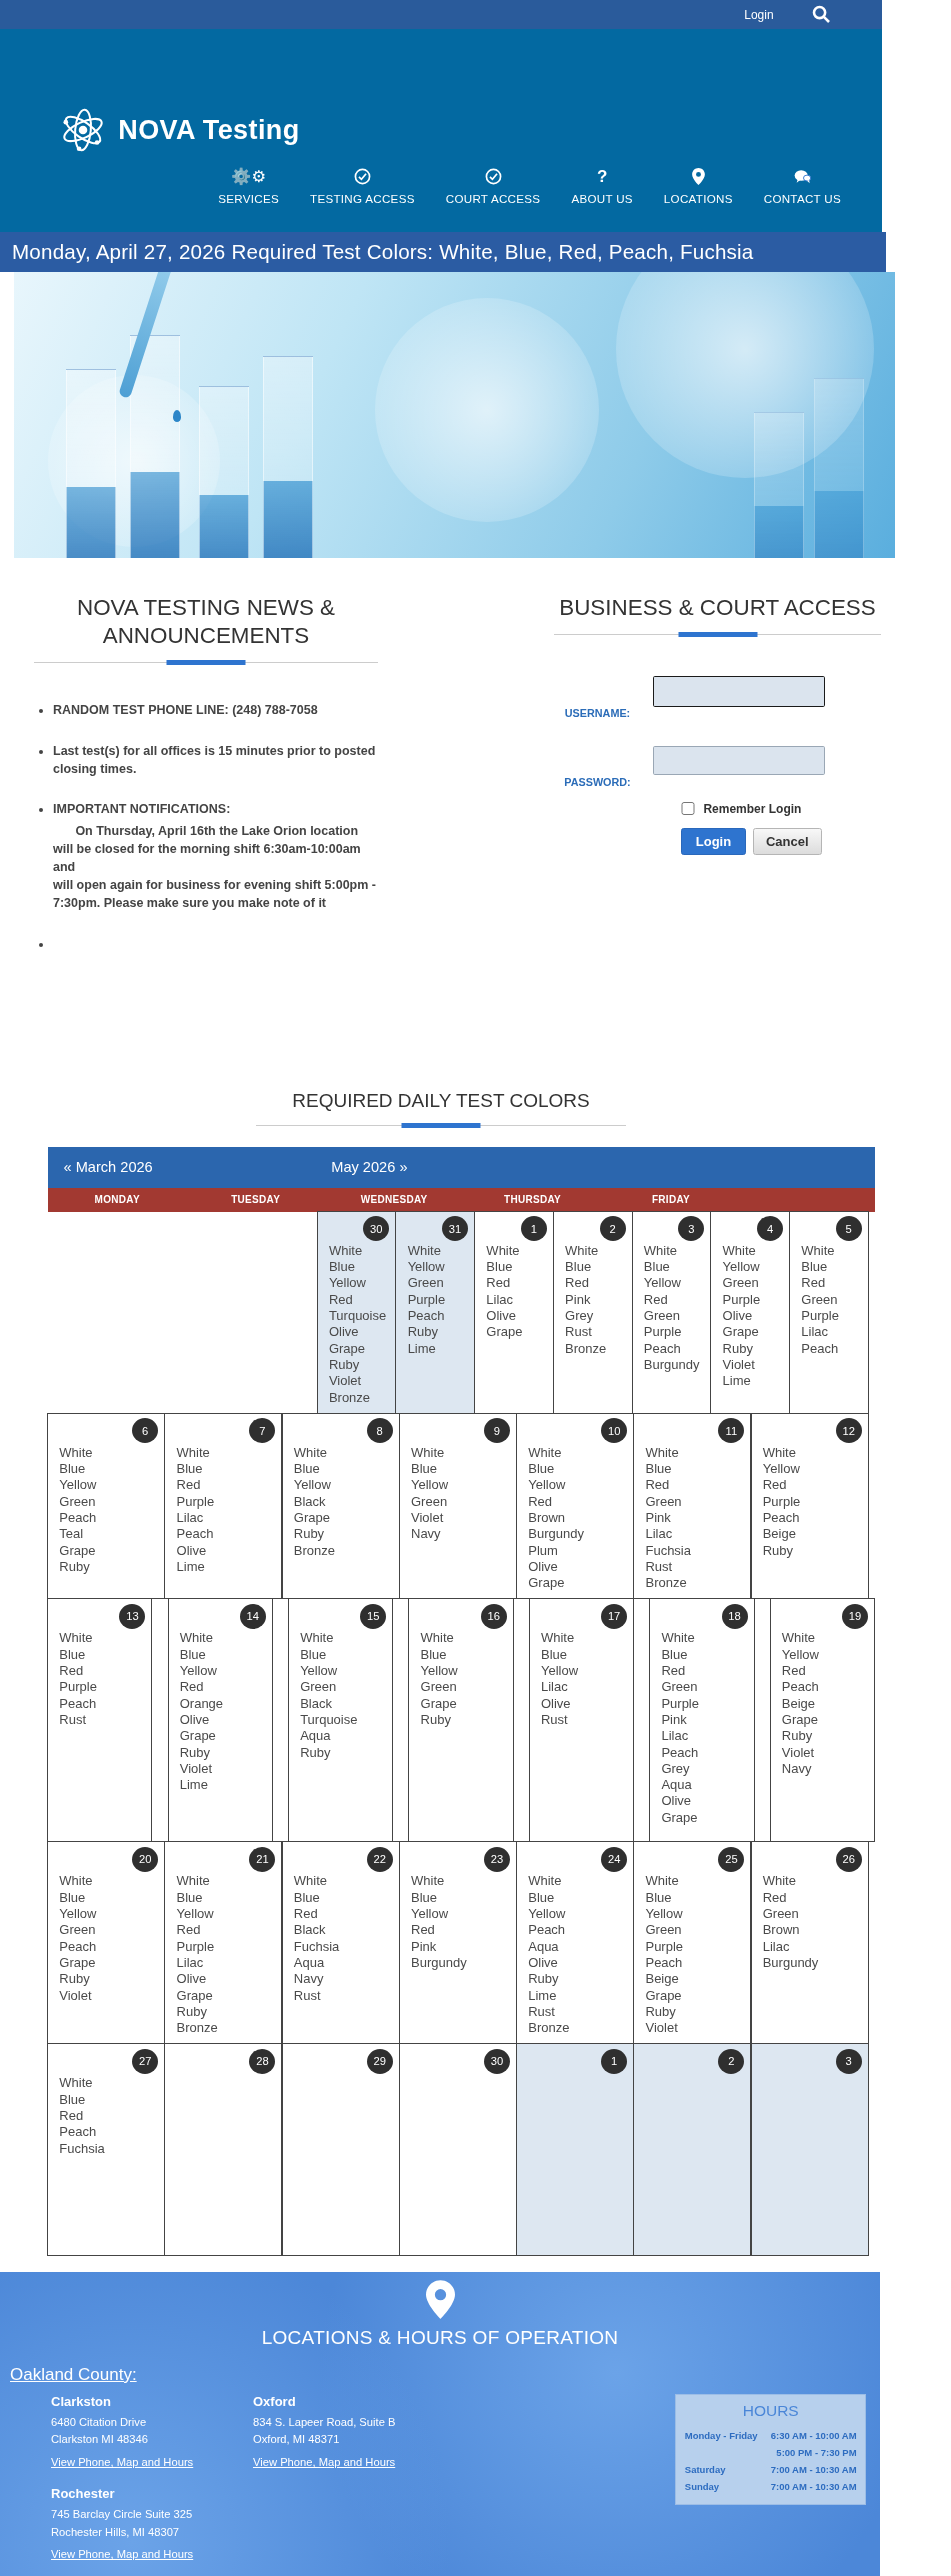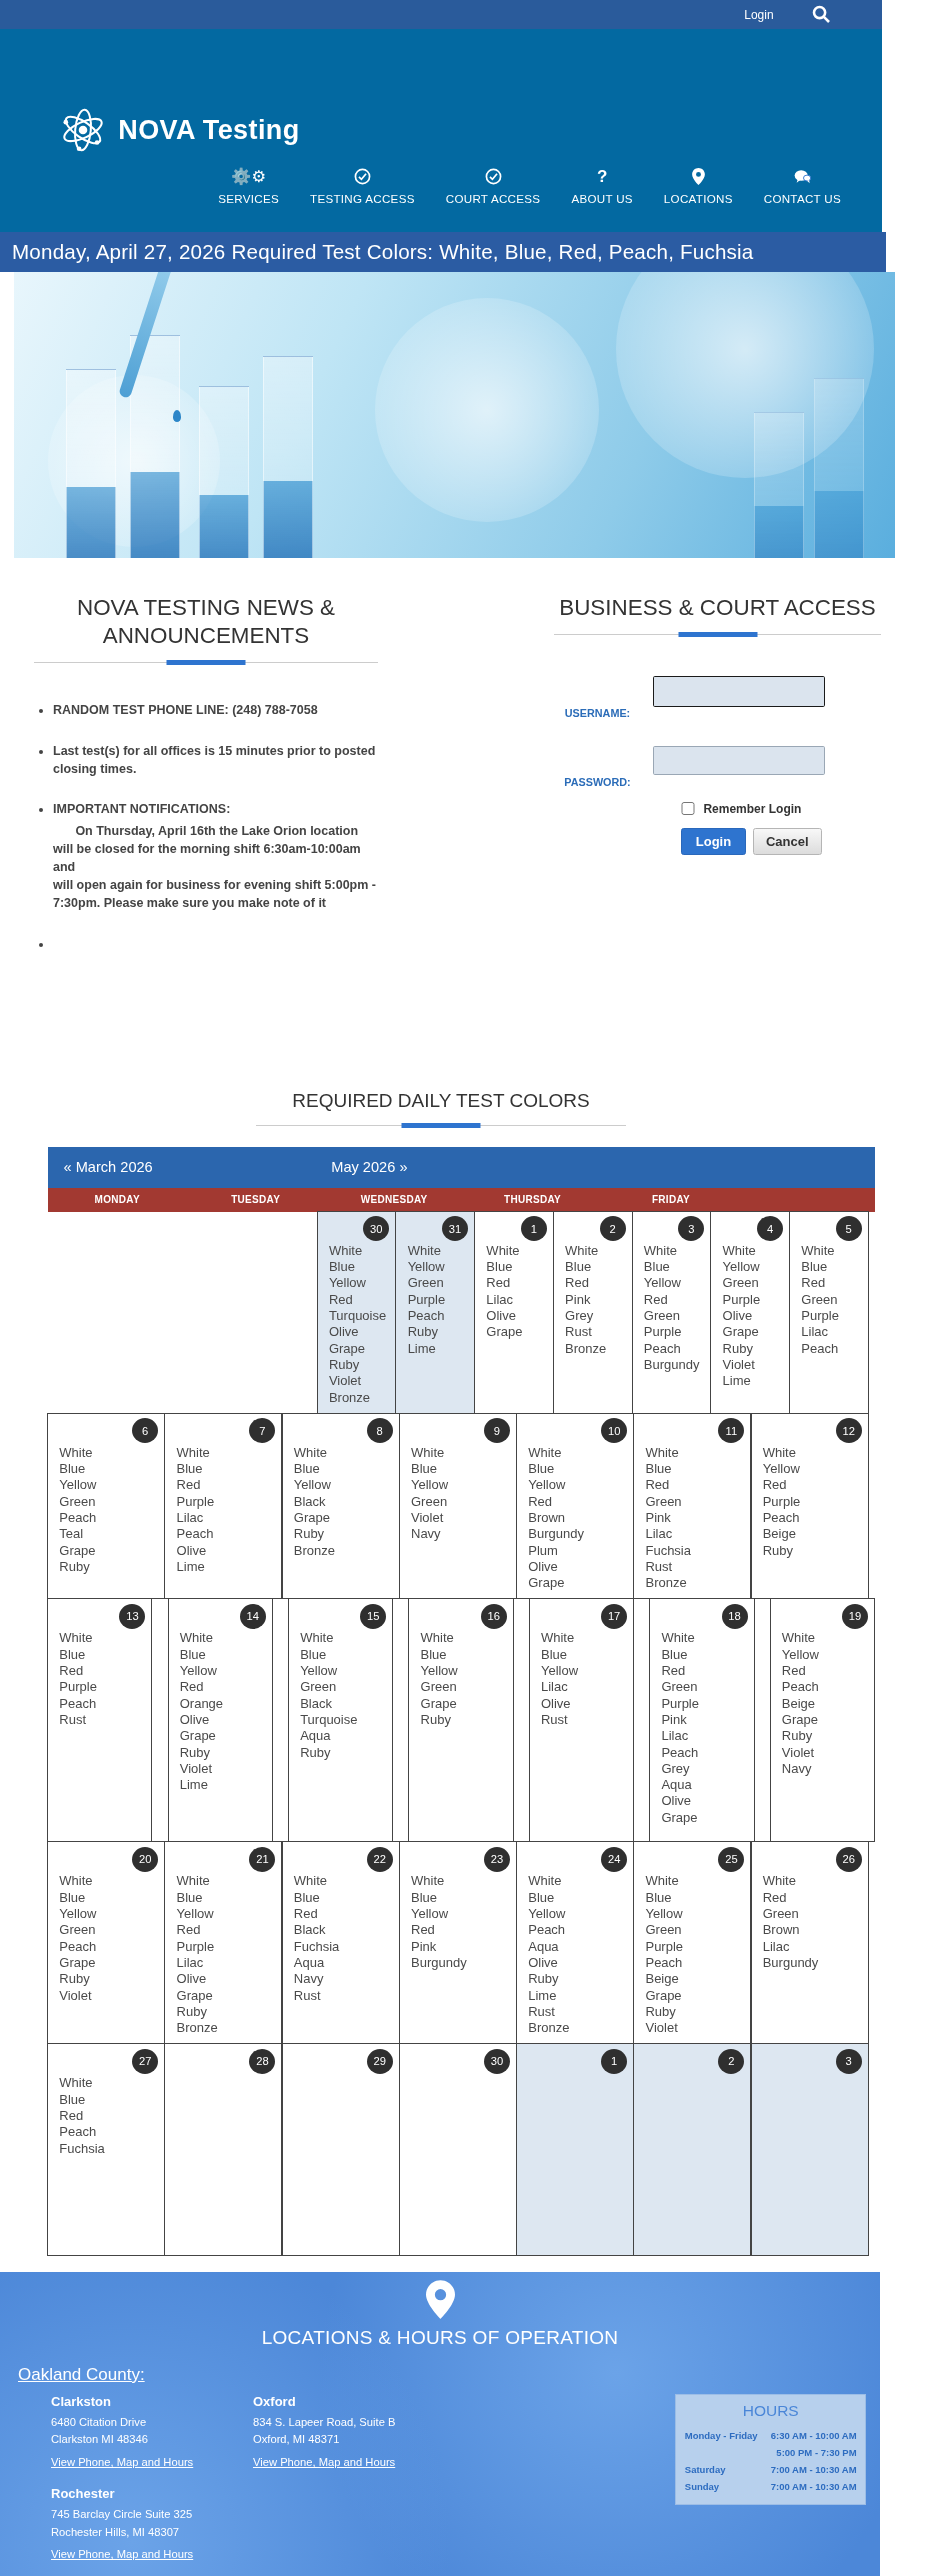--- a/index.html
+++ b/index.html
@@ -78,21 +78,21 @@
   .date-badge { position:absolute; top:4.3px; right:6px; width:26px; height:25px; background:#2f2f2f; color:#fff; font-size:11.2px; border-radius:50%; display:flex; align-items:center; justify-content:center; }
   .color-list { font-size:13px; color:#4a4a4a; line-height:16.3px; }
 
   
   .footer { margin-top:15.5px; margin-left:0; width:880px; height:337px; position:relative; color:#fff;
             background:radial-gradient(circle at 15% 80%,#6ba3e8 0%,rgba(107,163,232,0) 40%),
                        radial-gradient(circle at 70% 30%,#6ba3e8 0%,rgba(107,163,232,0) 45%),
                        #4c87d8; }
   .footer .pin-wrap { position:absolute; top:8.6px; left:0; right:0; display:flex; justify-content:center; }
   .footer-heading { position:absolute; top:55px; width:100%; text-align:center; font-size:19px; letter-spacing:0.3px; }
-  .county { position:absolute; left:18px; top:93px; font-size:17px; text-decoration:underline; cursor:pointer; }
+  .county { position:absolute; left:10px; top:93px; font-size:17px; text-decoration:underline; cursor:pointer; }
   .loc-col1 { position:absolute; left:51px; top:122px; width:163px; }
   .loc-col2 { position:absolute; left:253px; top:122px; width:146px; }
   .loc-name { font-weight:bold; font-size:13px; margin-bottom:5.2px; }
   .loc-line { font-size:11.2px; line-height:1.55; }
   .loc-link { font-size:11.2px; line-height:1.5; text-decoration:underline; cursor:pointer; display:inline-block; margin:5.2px 0 15.5px 0; }
   .hours-box { position:absolute; right:13.8px; top:122px; width:191px; background:#b7d0ed; border:0.9px solid #9cbde6; padding:6.9px 8.6px 8.6px 8.6px; color:#2d6cc0; }
   .hours-title { text-align:center; font-size:15.5px; color:#4a86d8; margin-bottom:6.9px; }
   .hours-row { display:flex; justify-content:space-between; font-size:9.5px; font-weight:bold; line-height:1.8; }
   .hours-row .times { text-align:right; }
 </style>

